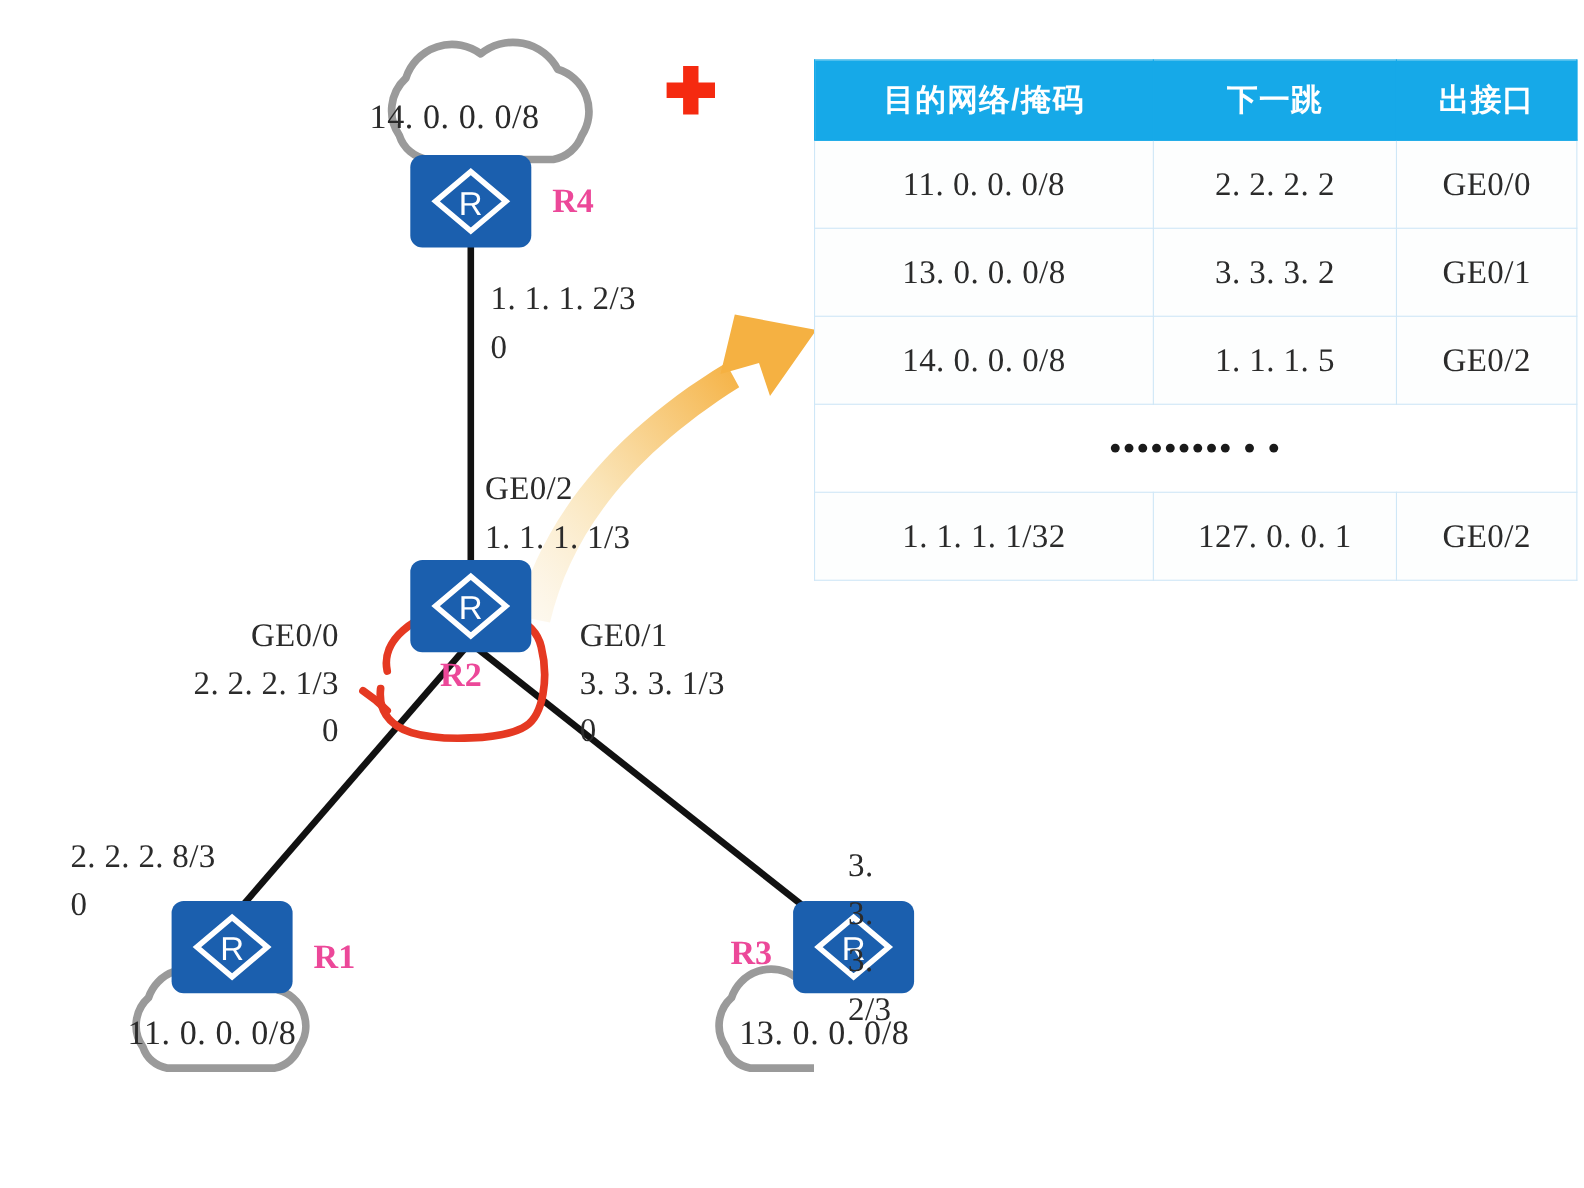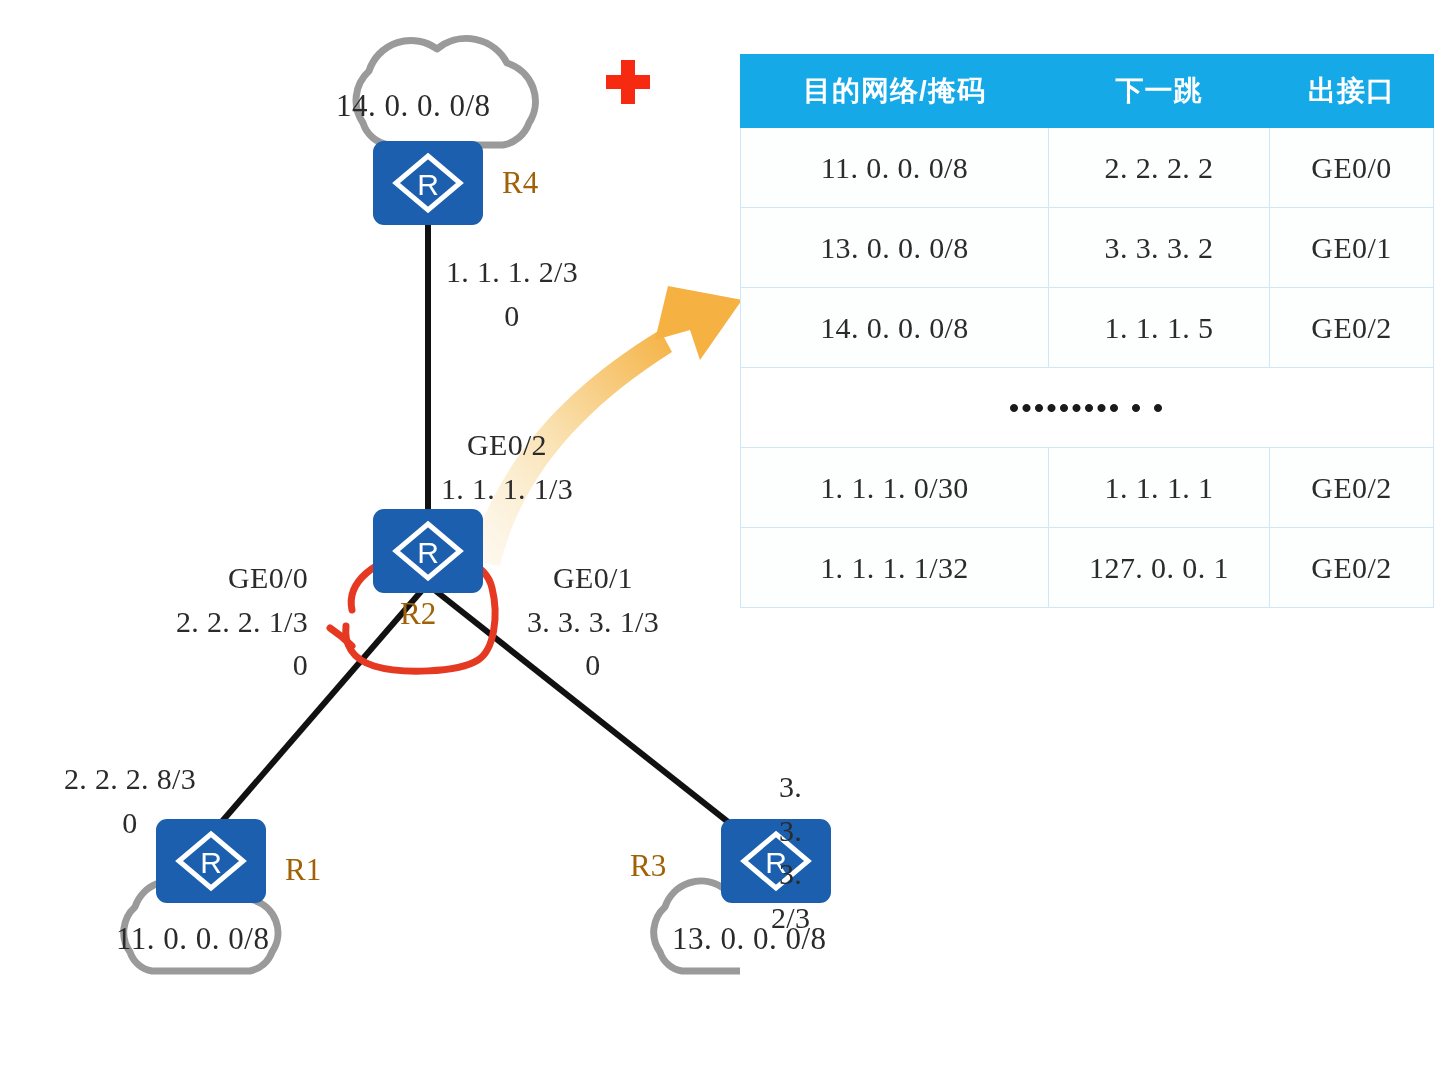--- a/index.html
+++ b/index.html
@@ -35,23 +35,23 @@
     height: 82px;
     border-radius: 10px;
     background: #1B5FAE;
     box-shadow: 0 0 0 1px #1B5FAE;
   }
   .router svg { display: block; width: 100%; height: 100%; }
 
   .router-name {
     position: absolute;
     font-family: "Liberation Serif", "DejaVu Serif", serif;
-    font-weight: normal;
+    font-weight: bold;
     font-size: 31px;
-    color: #a16207;
+    color: #ec4899;
     white-space: nowrap;
   }
 
   
   .cloud-label {
     position: absolute;
     font-family: "Liberation Serif", "DejaVu Serif", serif;
     font-size: 31px;
     color: #2a2a2a;
     white-space: nowrap;
@@ -60,21 +60,20 @@
 
   
   .net-label {
     position: absolute;
     font-family: "Liberation Serif", "DejaVu Serif", serif;
     font-size: 30px;
     line-height: 1.45;
     color: #2b2b2b;
     white-space: pre-line;
     letter-spacing: 0.3px;
-    text-align: center;
   }
 
   
   .red-cross {
     position: absolute;
     left: 604px;
     top: 58px;
     width: 48px;
     height: 48px;
   }
@@ -214,21 +213,21 @@
     </svg>
   </div>
   <div class="router-name" style="left:285px; top:852px;">R1</div>
 
   <div class="router" style="left:722px; top:820px;">
     <svg viewBox="0 0 108 82">
       <polygon points="54,14 86,41 54,68 22,41" fill="none" stroke="#ffffff" stroke-width="5"></polygon>
       <text x="54" y="53" text-anchor="middle" font-family="Liberation Sans, sans-serif" font-size="30" fill="#ffffff">R</text>
     </svg>
   </div>
-  <div class="router-name" style="left:630px; top:848px;">R3</div>
+  <div class="router-name" style="left:664px; top:848px;">R3</div>
 
   <div class="cloud-label" style="left:336px; top:88px;">14. 0. 0. 0/8</div>
   <div class="cloud-label" style="left:116px; top:921px;">11. 0. 0. 0/8</div>
   <div class="cloud-label" style="left:672px; top:921px;">13. 0. 0. 0/8</div>
 
   <div class="net-label" style="left:446px; top:250px;">1. 1. 1. 2/3
 0</div>
 
   <div class="net-label" style="left:441px; top:423px;">GE0/2
 1. 1. 1. 1/3</div>
@@ -274,23 +273,18 @@
     </tr>
     <tr>
       <td>14. 0. 0. 0/8</td>
       <td>1. 1. 1. 5</td>
       <td>GE0/2</td>
     </tr>
     <tr>
       <td class="ellipsis-cell" colspan="3">•••••••••  •  •</td>
     </tr>
     <tr>
-      <td>1. 1. 1. 0/30</td>
-      <td>1. 1. 1. 1</td>
-      <td>GE0/2</td>
-    </tr>
-    <tr>
       <td>1. 1. 1. 1/32</td>
       <td>127. 0. 0. 1</td>
       <td>GE0/2</td>
     </tr>
   </tbody>
 </table>
 
 </body></html>

